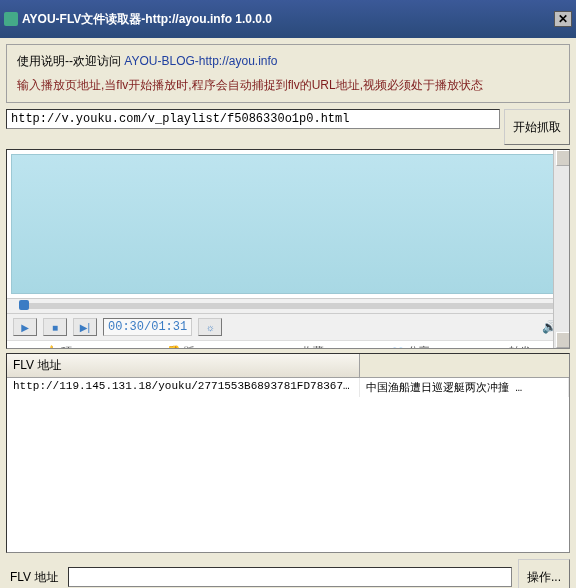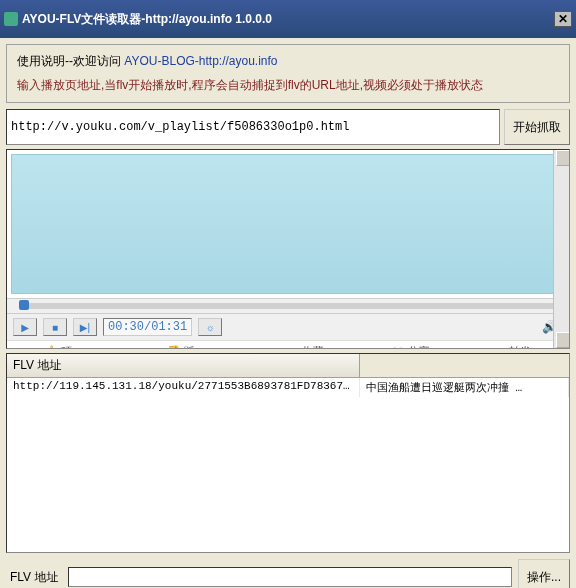--- a/index.html
+++ b/index.html
@@ -40,21 +40,21 @@
 .groupbox .link { color: #2040a0; }
 .groupbox .instruction { color: #7f1d1d; margin-top: 6px; line-height: 1.5; }
 .url-row { display: flex; gap: 4px; margin-bottom: 4px; }
 .url-input {
   flex: 1;
   border: 1px inset #888;
   background: #fff;
   padding: 2px 4px;
   font-family: "Courier New", monospace;
   font-size: 12px;
-  height: 36px;
+  height: 20px;
 }
 .btn {
   border: 1px outset #ccc;
   background: #ece9d8;
   padding: 2px 8px;
   font-size: 12px;
   cursor: pointer;
   height: 36px;
 }
 .browser-panel {

